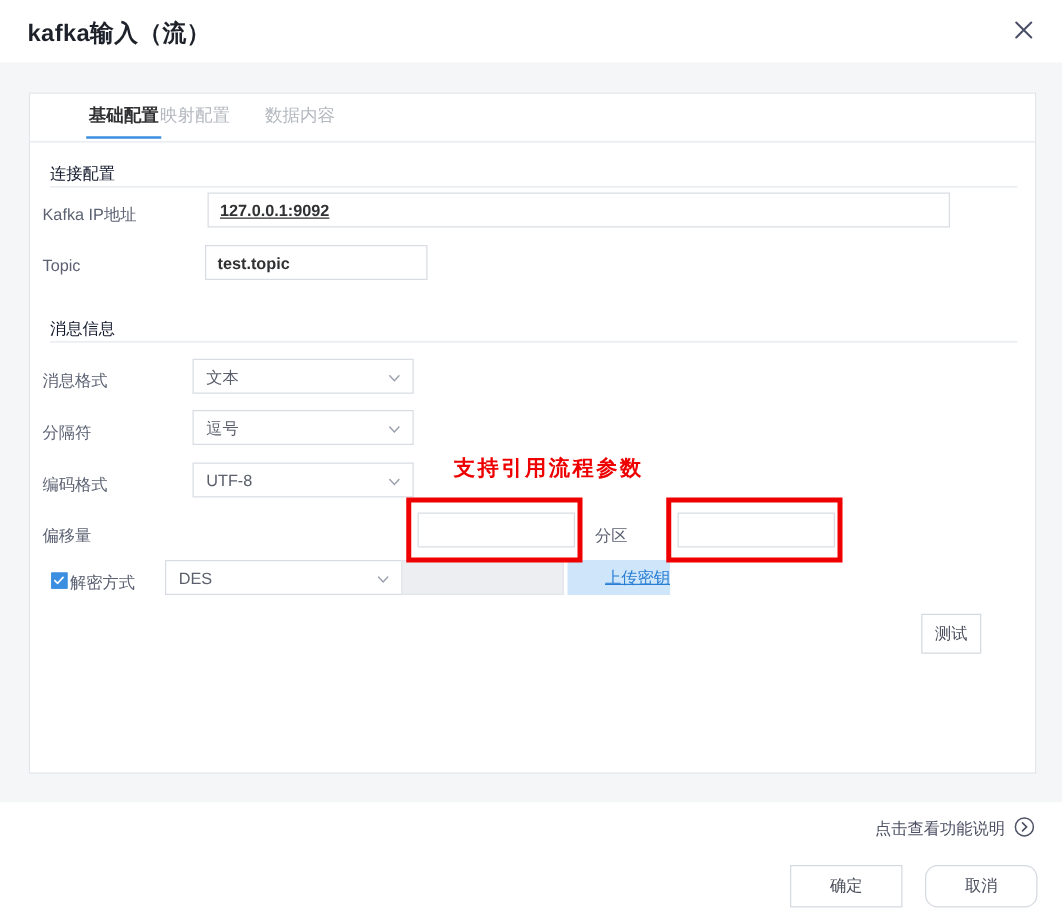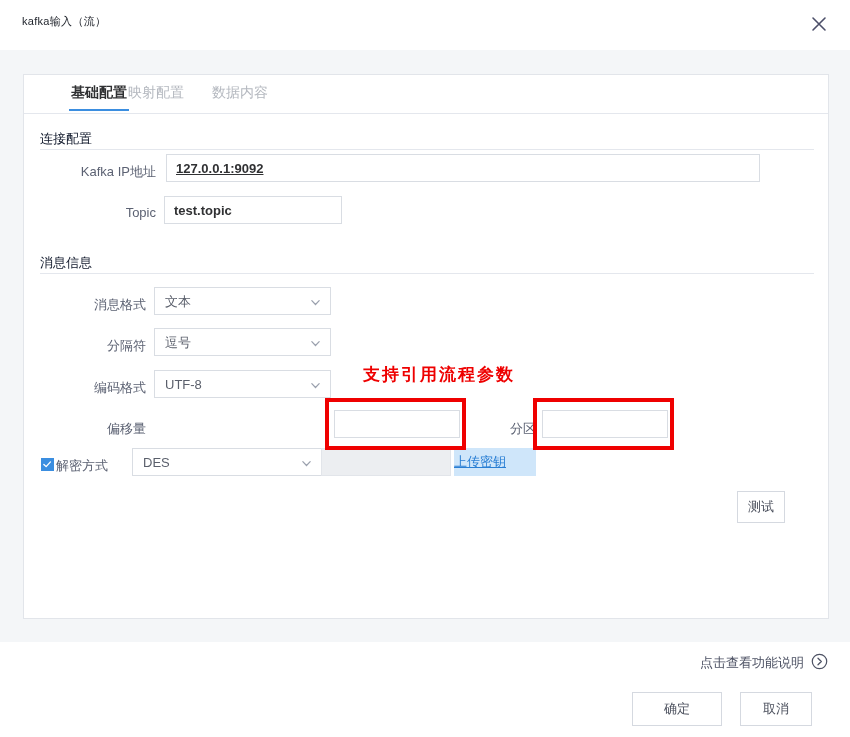--- a/index.html
+++ b/index.html
@@ -32,22 +32,22 @@
     position: absolute;
     left: 0; top: 0;
     width: 850px;
     height: 50px;
     background: #ffffff;
   }
   .dialog-title {
     position: absolute;
     left: 22px;
     top: 14px;
-    font-size: 11px;
-    font-weight: normal;
+    font-size: 19px;
+    font-weight: bold;
     color: #1d2129;
     letter-spacing: 0.3px;
     white-space: nowrap;
   }
   .close-icon {
     position: absolute;
     right: 18px;
     top: 11px;
     width: 26px;
     height: 26px;
@@ -130,21 +130,20 @@
   .section-rule {
     position: absolute;
     height: 1px;
     background: #e4e7ed;
   }
 
   .field-label {
     position: absolute;
     font-size: 13px;
     color: #5c6273;
-    text-align: right;
     white-space: nowrap;
   }
 
   .text-input {
     position: absolute;
     box-sizing: border-box;
     border: 1px solid #d9dde3;
     background: #ffffff;
     font-family: "Liberation Sans", "DejaVu Sans", sans-serif;
     font-size: 13px;
@@ -196,21 +195,21 @@
   }
   .checkbox svg { display: block; }
 
   
   .upload-btn {
     position: absolute;
     box-sizing: border-box;
     background: #cfe6fa;
     color: #2a7fd4;
     font-size: 13px;
-    text-align: left;
+    text-align: right;
     cursor: pointer;
     white-space: nowrap;
   }
   .upload-btn span { text-decoration: underline; }
 
   
   .btn {
     position: absolute;
     box-sizing: border-box;
     background: #ffffff;
@@ -375,16 +374,16 @@
   <div class="footer">
     <div class="help-link" style="right:46px; top:12px;">点击查看功能说明</div>
     <div class="help-arrow" style="right:22px; top:11px;">
       <svg viewBox="0 0 17 17" width="17" height="17" aria-hidden="true">
         <circle cx="8.5" cy="8.5" r="7.2" stroke="currentColor" stroke-width="1.2" fill="none"></circle>
         <path d="M7 5.3 L10.3 8.5 L7 11.7" stroke="currentColor" stroke-width="1.3" fill="none" stroke-linecap="round" stroke-linejoin="round"></path>
       </svg>
     </div>
 
     <div class="btn" style="left:632px; top:50px; width:90px; height:34px; line-height:32px;">确定</div>
-    <div class="btn" style="left:740px; top:50px; width:72px; height:34px; line-height:32px;">取消</div>
+    <div class="btn" style="left:740px; top:50px; width:90px; height:34px; line-height:32px;border-radius:10px;">取消</div>
   </div>
 
 </div>
 
 </body></html>

